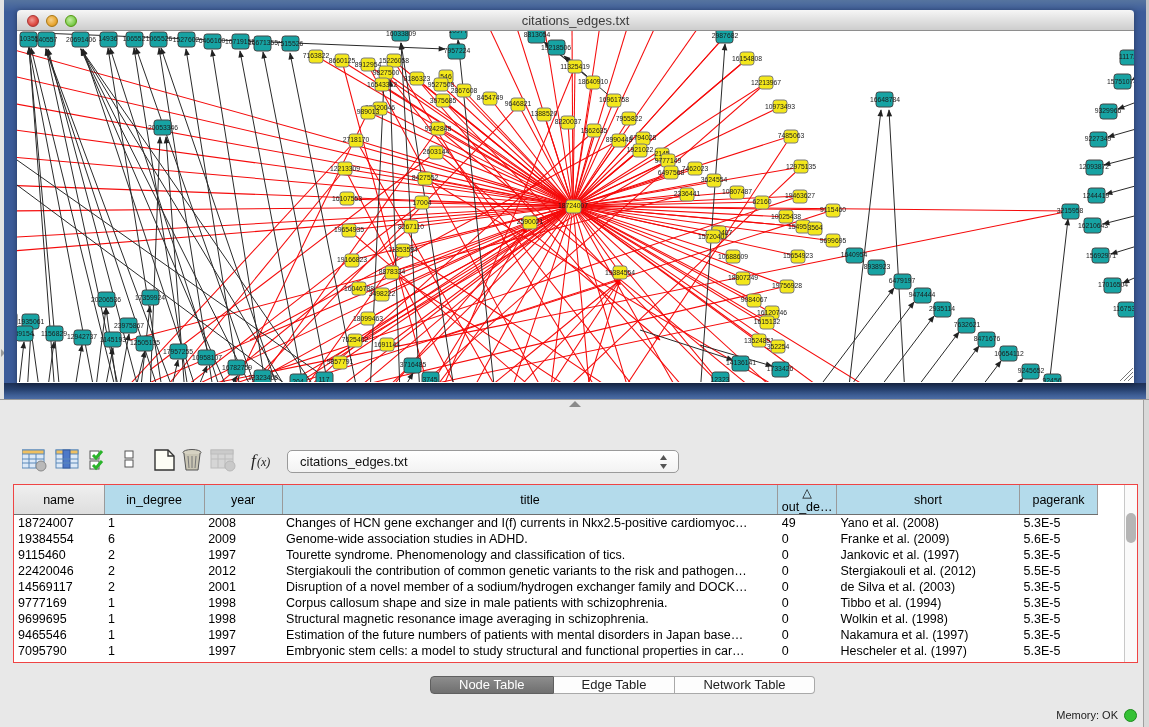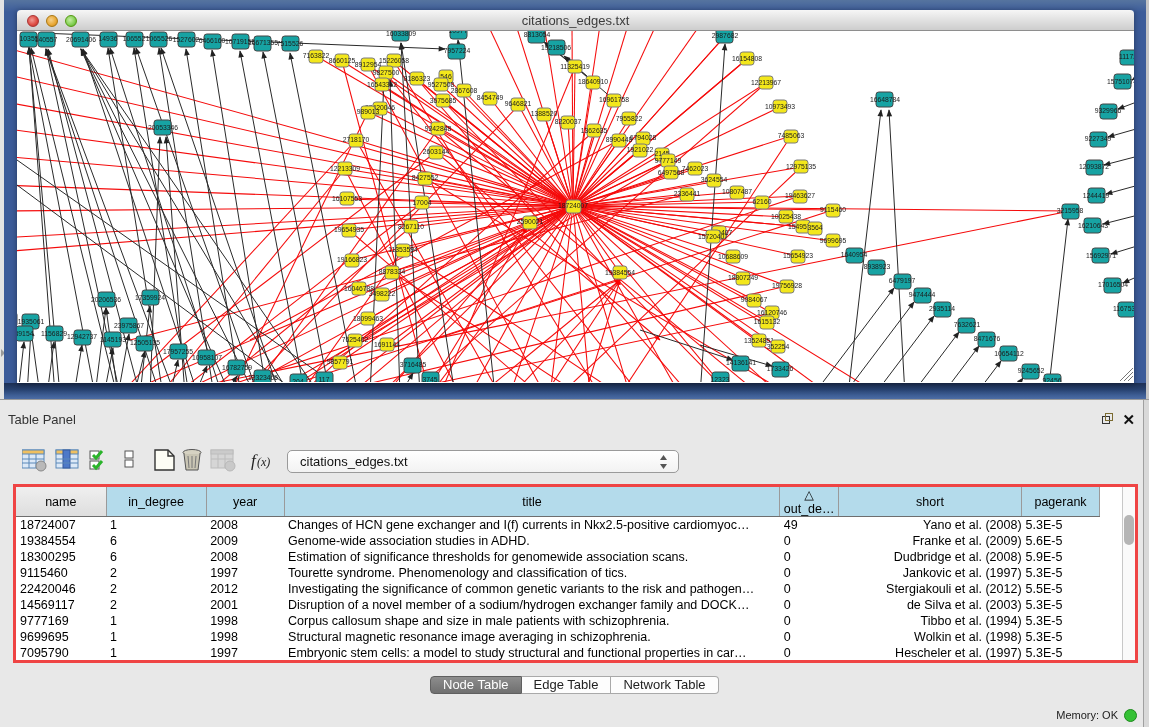--- a/index.html
+++ b/index.html
@@ -9,31 +9,31 @@
 #win{position:absolute;left:17px;top:10px;width:1117px;height:373px;box-shadow:0 1px 6px rgba(0,0,0,.4)}
 #titlebar{position:absolute;left:0;top:0;width:1117px;height:21px;background:linear-gradient(180deg,#f6f6f6 0%,#e3e3e3 45%,#cdcdcd 100%);border-bottom:1px solid #8e8e8e;border-radius:4px 4px 0 0}
 #title{position:absolute;left:0;top:3px;width:100%;text-align:center;font-size:13px;color:#3c3c3c}
 .tl{position:absolute;top:5px;width:12px;height:12px;border-radius:50%}
 #graph{position:absolute;left:0;top:21px;width:1117px;height:352px;background:#fff;overflow:hidden}
 #panel{position:absolute;left:0;top:399px;width:1149px;height:328px;background:#e8e8e8;border-top:1px solid #9a9a9a}
 #phead{position:absolute;left:0;top:0;width:100%;height:33px;background:#e8e8e8;font-size:13px;color:#333}
 #phead span{position:absolute;left:8px;top:12px}
 #toolbar{position:absolute;left:0;top:33px;width:100%;height:50px}
 #combo{position:absolute;left:287px;top:17px;width:392px;height:23px;background:linear-gradient(180deg,#ffffff,#f2f2f2);border:1px solid #9a9a9a;border-radius:5px;font-size:13px;color:#111;line-height:21px;padding-left:12px}
-#tablewrap{position:absolute;left:13px;top:84px;width:1125px;height:179px;background:#fff;border:3px solid #ef4444;overflow:hidden}
+#tablewrap{position:absolute;left:13px;top:84px;width:1125px;height:179px;background:#fff;border:1px solid #ef4444;overflow:hidden}
 table{border-collapse:collapse;table-layout:fixed;width:1084px;font-size:12.5px;color:#000}
 th{background:#b4dbeb;border-right:1px solid #9a9a9a;border-bottom:1px solid #6e6e6e;font-weight:normal;height:22px;font-size:12.5px;padding:0}
 th.c0{background:linear-gradient(180deg,#efefef,#dedede)}
 td{height:16px;padding:0 0 0 4px;white-space:nowrap;overflow:hidden}
 .c0{width:89px}.c1{width:99px}.c2{width:77px}.c3{width:490px}.c4{width:58px}.c5{width:181px;}.c6{width:77px}
-td.c5{text-align:right}
+td.c5{text-align:left}
 #vscroll{position:absolute;right:0px;top:0;width:13px;height:177px;background:#fafafa;border-left:1px solid #c8c8c8}
 #vthumb{position:absolute;right:1px;top:28px;width:10px;height:30px;background:#b5b5b5;border-radius:5px}
 #tabs{position:absolute;left:430px;top:276px;height:18px;display:flex;font-size:13px}
-.tab{border:1px solid #a9a9a9;border-left:none;background:#fdfdfd;color:#222;padding:0 12px;line-height:16px}
+.tab{border:1px solid #a9a9a9;border-left:none;background:#fdfdfd;color:#222;padding:0 28px;line-height:16px}
 .tab.sel{background:linear-gradient(180deg,#8d8d8d,#6f6f6f);color:#fff;border:1px solid #5f5f5f;border-radius:4px 0 0 4px}
 .tab.last{border-radius:0 4px 4px 0}
 #status{position:absolute;right:12px;bottom:5px;font-size:11px;color:#222}
 #memdot{display:inline-block;width:13px;height:13px;border-radius:50%;background:#35c135;border:1px solid #1c8a1c;vertical-align:-3px;margin-left:6px}
 #rstrip{position:absolute;right:0;top:0;width:6px;height:328px;background:#d9d9d9;border-left:1px solid #a0a0a0}
 #flo{position:absolute;right:36px;top:13px;width:11px;height:11px}
 #clo{position:absolute;right:14px;top:11px;font-size:15px;font-weight:bold;color:#111}
 </style></head><body>
 <div id="deskL"></div>
 <svg style="position:absolute;left:0;top:348px" width="6" height="10">
@@ -576,28 +576,20 @@
           <line x1="1120" y1="381" x2="1133" y2="368"></line>
           <line x1="1124" y1="381" x2="1133" y2="372"></line>
           <line x1="1128" y1="381" x2="1133" y2="376"></line>
         </g>
       </svg></div>
 </div>
 <div id="panel">
     <svg style="position:absolute;left:567px;top:1px" width="16" height="6">
       <path d="M8 0 L14 6 L2 6 z" fill="#8a8a8a"></path>
     </svg>
- <div id="phead">
-      <span>Table Panel</span>
-   <svg id="flo" viewBox="0 0 11 11">
-        <rect x="0.5" y="3.5" width="7" height="7" fill="none" stroke="#333"></rect>
-        <rect x="3.5" y="0.5" width="7" height="7" fill="none" stroke="#7a6a30"></rect>
-      </svg>
-   <div id="clo">✕</div>
- </div>
  <div id="toolbar">
   <svg width="270" height="30" style="position:absolute;left:22px;top:15px">
     <g>
           <rect x="0" y="2" width="22" height="18" fill="#dce9f7" stroke="#5b88b8"></rect>
           <rect x="0" y="2" width="22" height="4" fill="#f0c060" stroke="#5b88b8"></rect>
           <line x1="7" y1="6" x2="7" y2="20" stroke="#5b88b8"></line>
           <line x1="14" y1="6" x2="14" y2="20" stroke="#5b88b8"></line>
           <line x1="0" y1="11" x2="22" y2="11" stroke="#5b88b8"></line>
           <line x1="0" y1="15" x2="22" y2="15" stroke="#5b88b8"></line>
           <circle cx="19" cy="18" r="5" fill="#b9b9b9" stroke="#888"></circle>
@@ -672,42 +664,33 @@
 <tr>
             <td class="c0">19384554</td>
             <td class="c1">6</td>
             <td class="c2">2009</td>
             <td class="c3">Genome-wide association studies in ADHD.</td>
             <td class="c4">0</td>
             <td class="c5">Franke et al. (2009)</td>
             <td class="c6">5.6E-5</td>
           </tr>
 <tr>
-            <td class="c0">18300295</td>
-            <td class="c1">6</td>
-            <td class="c2">2008</td>
-            <td class="c3">Estimation of significance thresholds for genomewide association scans.</td>
-            <td class="c4">0</td>
-            <td class="c5">Dudbridge et al. (2008)</td>
-            <td class="c6">5.9E-5</td>
-          </tr>
-<tr>
             <td class="c0">9115460</td>
             <td class="c1">2</td>
             <td class="c2">1997</td>
             <td class="c3">Tourette syndrome. Phenomenology and classification of tics.</td>
             <td class="c4">0</td>
             <td class="c5">Jankovic et al. (1997)</td>
             <td class="c6">5.3E-5</td>
           </tr>
 <tr>
             <td class="c0">22420046</td>
             <td class="c1">2</td>
             <td class="c2">2012</td>
-            <td class="c3">Investigating the significance of common genetic variants to the risk and pathogen…</td>
+            <td class="c3">Stergiakouli the contribution of common genetic variants to the risk and pathogen…</td>
             <td class="c4">0</td>
             <td class="c5">Stergiakouli et al. (2012)</td>
             <td class="c6">5.5E-5</td>
           </tr>
 <tr>
             <td class="c0">14569117</td>
             <td class="c1">2</td>
             <td class="c2">2001</td>
             <td class="c3">Disruption of a novel member of a sodium/hydrogen exchanger family and DOCK…</td>
             <td class="c4">0</td>
@@ -723,20 +706,29 @@
             <td class="c5">Tibbo et al. (1994)</td>
             <td class="c6">5.3E-5</td>
           </tr>
 <tr>
             <td class="c0">9699695</td>
             <td class="c1">1</td>
             <td class="c2">1998</td>
             <td class="c3">Structural magnetic resonance image averaging in schizophrenia.</td>
             <td class="c4">0</td>
             <td class="c5">Wolkin et al. (1998)</td>
+            <td class="c6">5.3E-5</td>
+          </tr>
+<tr>
+            <td class="c0">9465546</td>
+            <td class="c1">1</td>
+            <td class="c2">1997</td>
+            <td class="c3">Estimation of the future numbers of patients with mental disorders in Japan base…</td>
+            <td class="c4">0</td>
+            <td class="c5">Nakamura et al. (1997)</td>
             <td class="c6">5.3E-5</td>
           </tr>
 <tr>
             <td class="c0">7095790</td>
             <td class="c1">1</td>
             <td class="c2">1997</td>
             <td class="c3">Embryonic stem cells: a model to study structural and functional properties in car…</td>
             <td class="c4">0</td>
             <td class="c5">Hescheler et al. (1997)</td>
             <td class="c6">5.3E-5</td>

